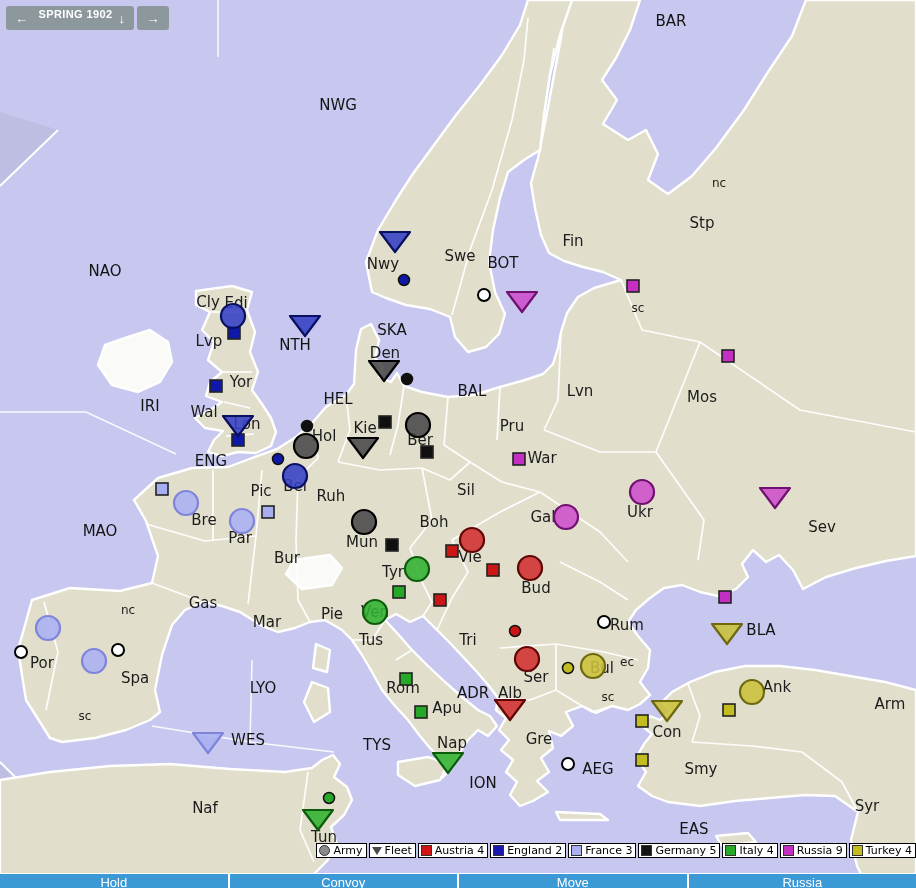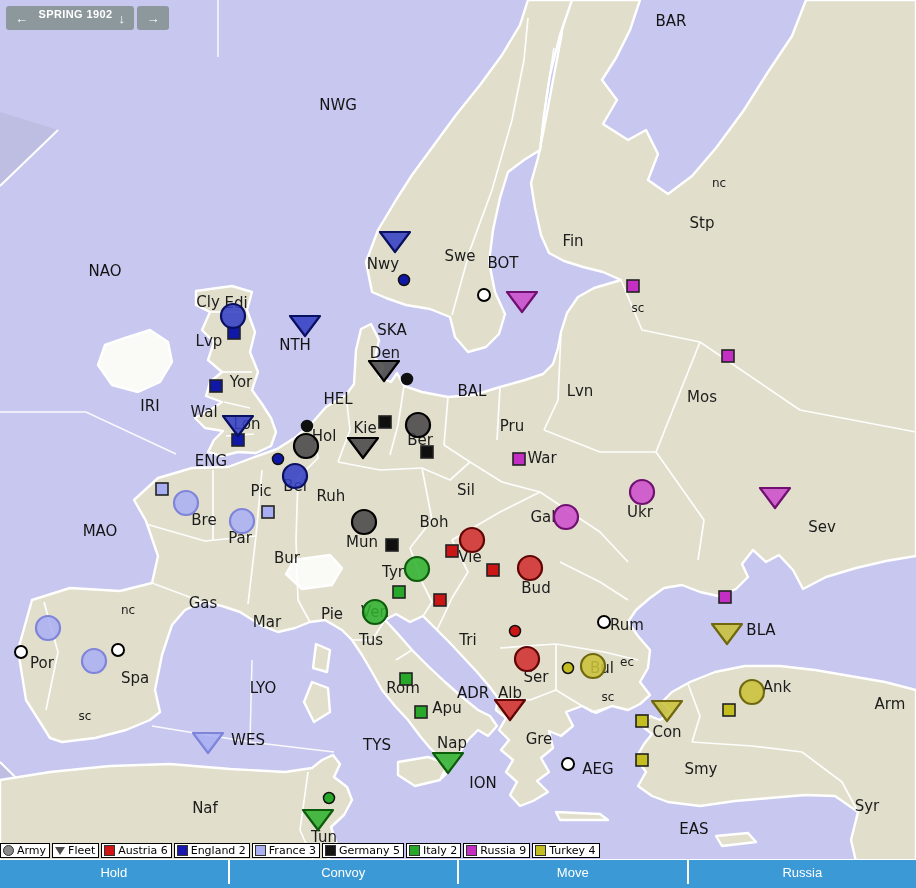--- a/index.html
+++ b/index.html
@@ -10,29 +10,29 @@
   svg text.sea{fill:#141414;}
   
   .topbar{position:absolute;left:6px;top:6px;display:flex;gap:3px;z-index:30;}
   .phase-seg{background:#8d989d;color:#fff;border-radius:3px;height:24px;
     display:flex;align-items:center;padding:0 9px;
     font:bold 11px "Liberation Sans",sans-serif;letter-spacing:.4px;cursor:pointer;}
   .phase-seg .arrow{font-size:13px;font-weight:bold;}
   .phase-seg .lbl{margin:0 6px 8px 10px;}
   
   .legend{position:absolute;left:0;right:0;bottom:30px;display:flex;
-    justify-content:flex-start;gap:2px;z-index:25;margin-top:12px;}
+    justify-content:flex-end;gap:2px;z-index:25;margin-top:12px;}
   .legend-item{background:#fff;border:1px solid #000;height:13px;padding:0 3px 0 2px;
     display:flex;align-items:center;gap:3px;font:11px "DejaVu Sans",sans-serif;color:#000;}
   .li-circle{width:9px;height:9px;border-radius:50%;background:#8a8a8a;border:1px solid #333;}
   .li-tri{width:0;height:0;border-left:5px solid transparent;border-right:5px solid transparent;
     border-top:8px solid #4a4a4a;}
   .li-sq{width:9px;height:9px;border:1px solid #333;}
   
-  .toolbar{position:absolute;left:0;right:0;bottom:0;height:29px;background:#fff;
+  .toolbar{position:absolute;left:0;right:0;bottom:0;height:15px;background:#fff;
     display:flex;flex-direction:column;z-index:30;}
   .tb-row{display:flex;gap:2px;height:24px;margin-top:1px;}
   .tb-row button{flex:1;border:none;background:#3b99d6;color:#fff;
     font:13px "Liberation Sans",sans-serif;cursor:pointer;}
   .tb-strip{flex:1;background:#3b99d6;}
 </style>
 </head>
 <body>
 
 <div class="stage">
@@ -321,37 +321,37 @@
       <div class="legend-item">
         <span class="li-circle"></span>
         <span>Army</span>
       </div>
       <div class="legend-item">
         <span class="li-tri"></span>
         <span>Fleet</span>
       </div>
       <div class="legend-item">
         <span class="li-sq" style="background: rgb(210, 19, 19);"></span>
-        <span>Austria 6</span>
+        <span>Austria 4</span>
       </div>
       <div class="legend-item">
         <span class="li-sq" style="background: rgb(24, 24, 176);"></span>
         <span>England 2</span>
       </div>
       <div class="legend-item">
         <span class="li-sq" style="background: rgb(170, 176, 242);"></span>
         <span>France 3</span>
       </div>
       <div class="legend-item">
         <span class="li-sq" style="background: rgb(21, 21, 21);"></span>
         <span>Germany 5</span>
       </div>
       <div class="legend-item">
         <span class="li-sq" style="background: rgb(40, 168, 40);"></span>
-        <span>Italy 2</span>
+        <span>Italy 4</span>
       </div>
       <div class="legend-item">
         <span class="li-sq" style="background: rgb(195, 47, 195);"></span>
         <span>Russia 9</span>
       </div>
       <div class="legend-item">
         <span class="li-sq" style="background: rgb(195, 189, 32);"></span>
         <span>Turkey 4</span>
       </div>
     </div>

